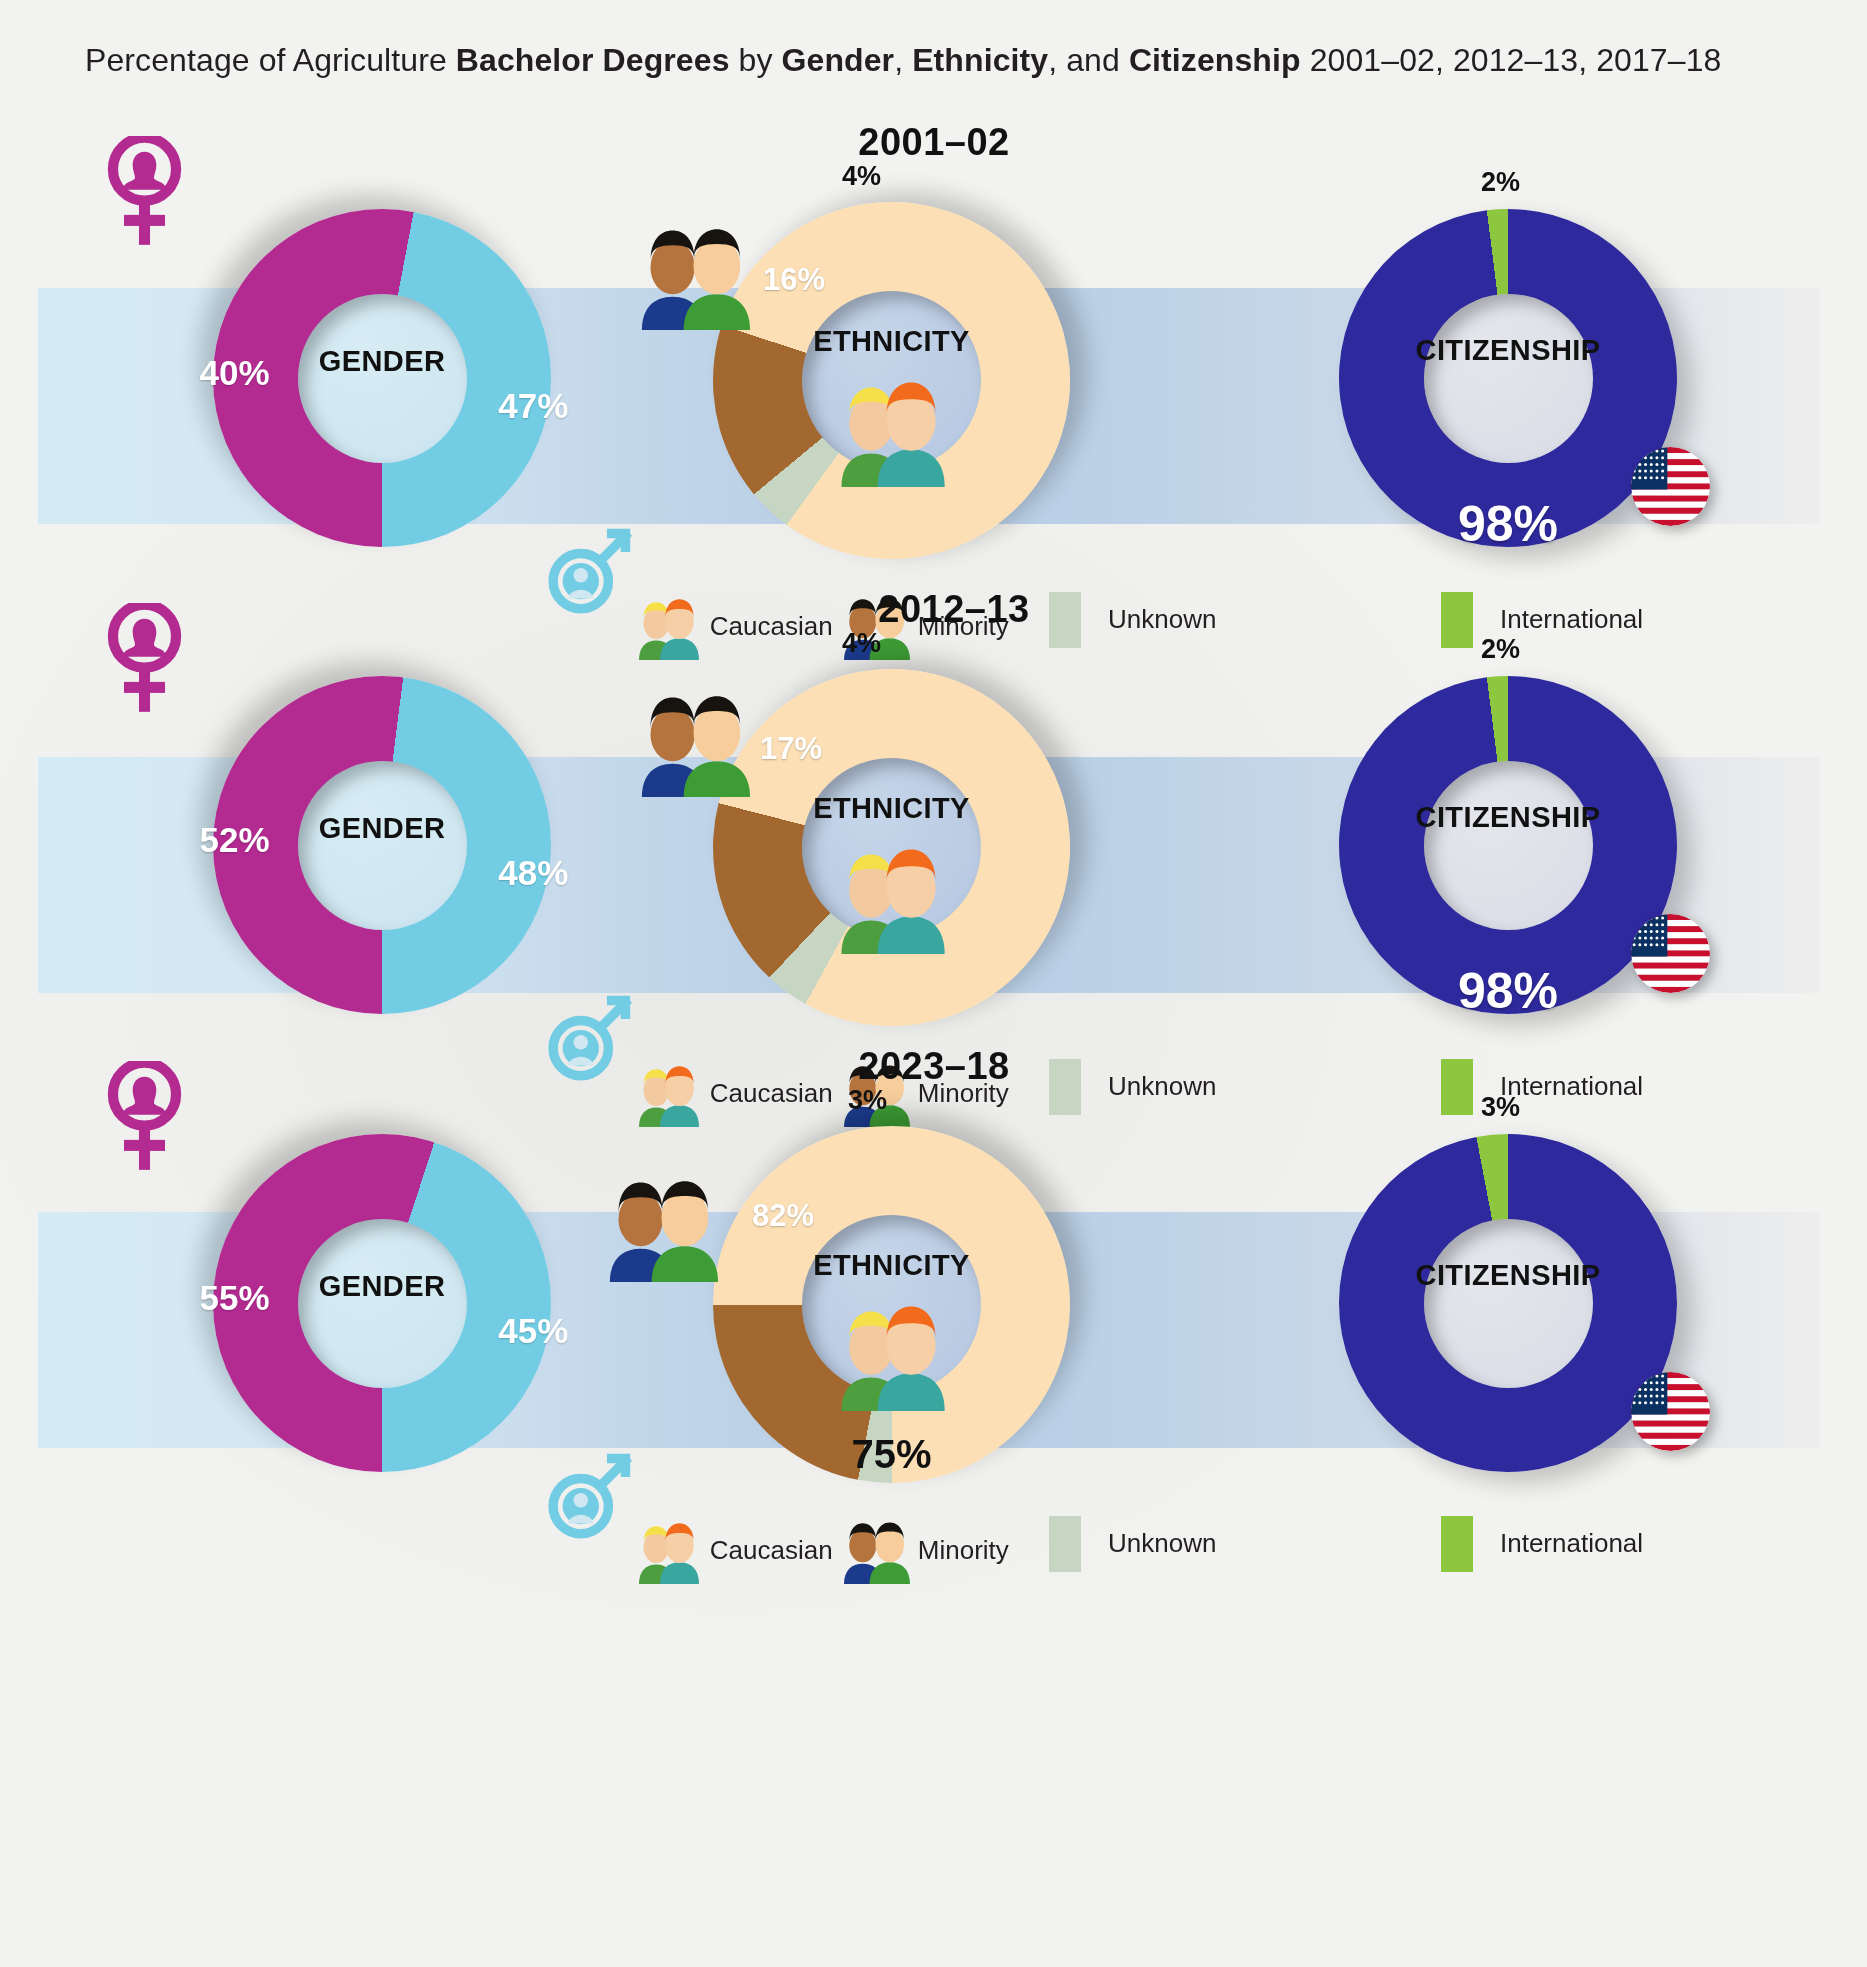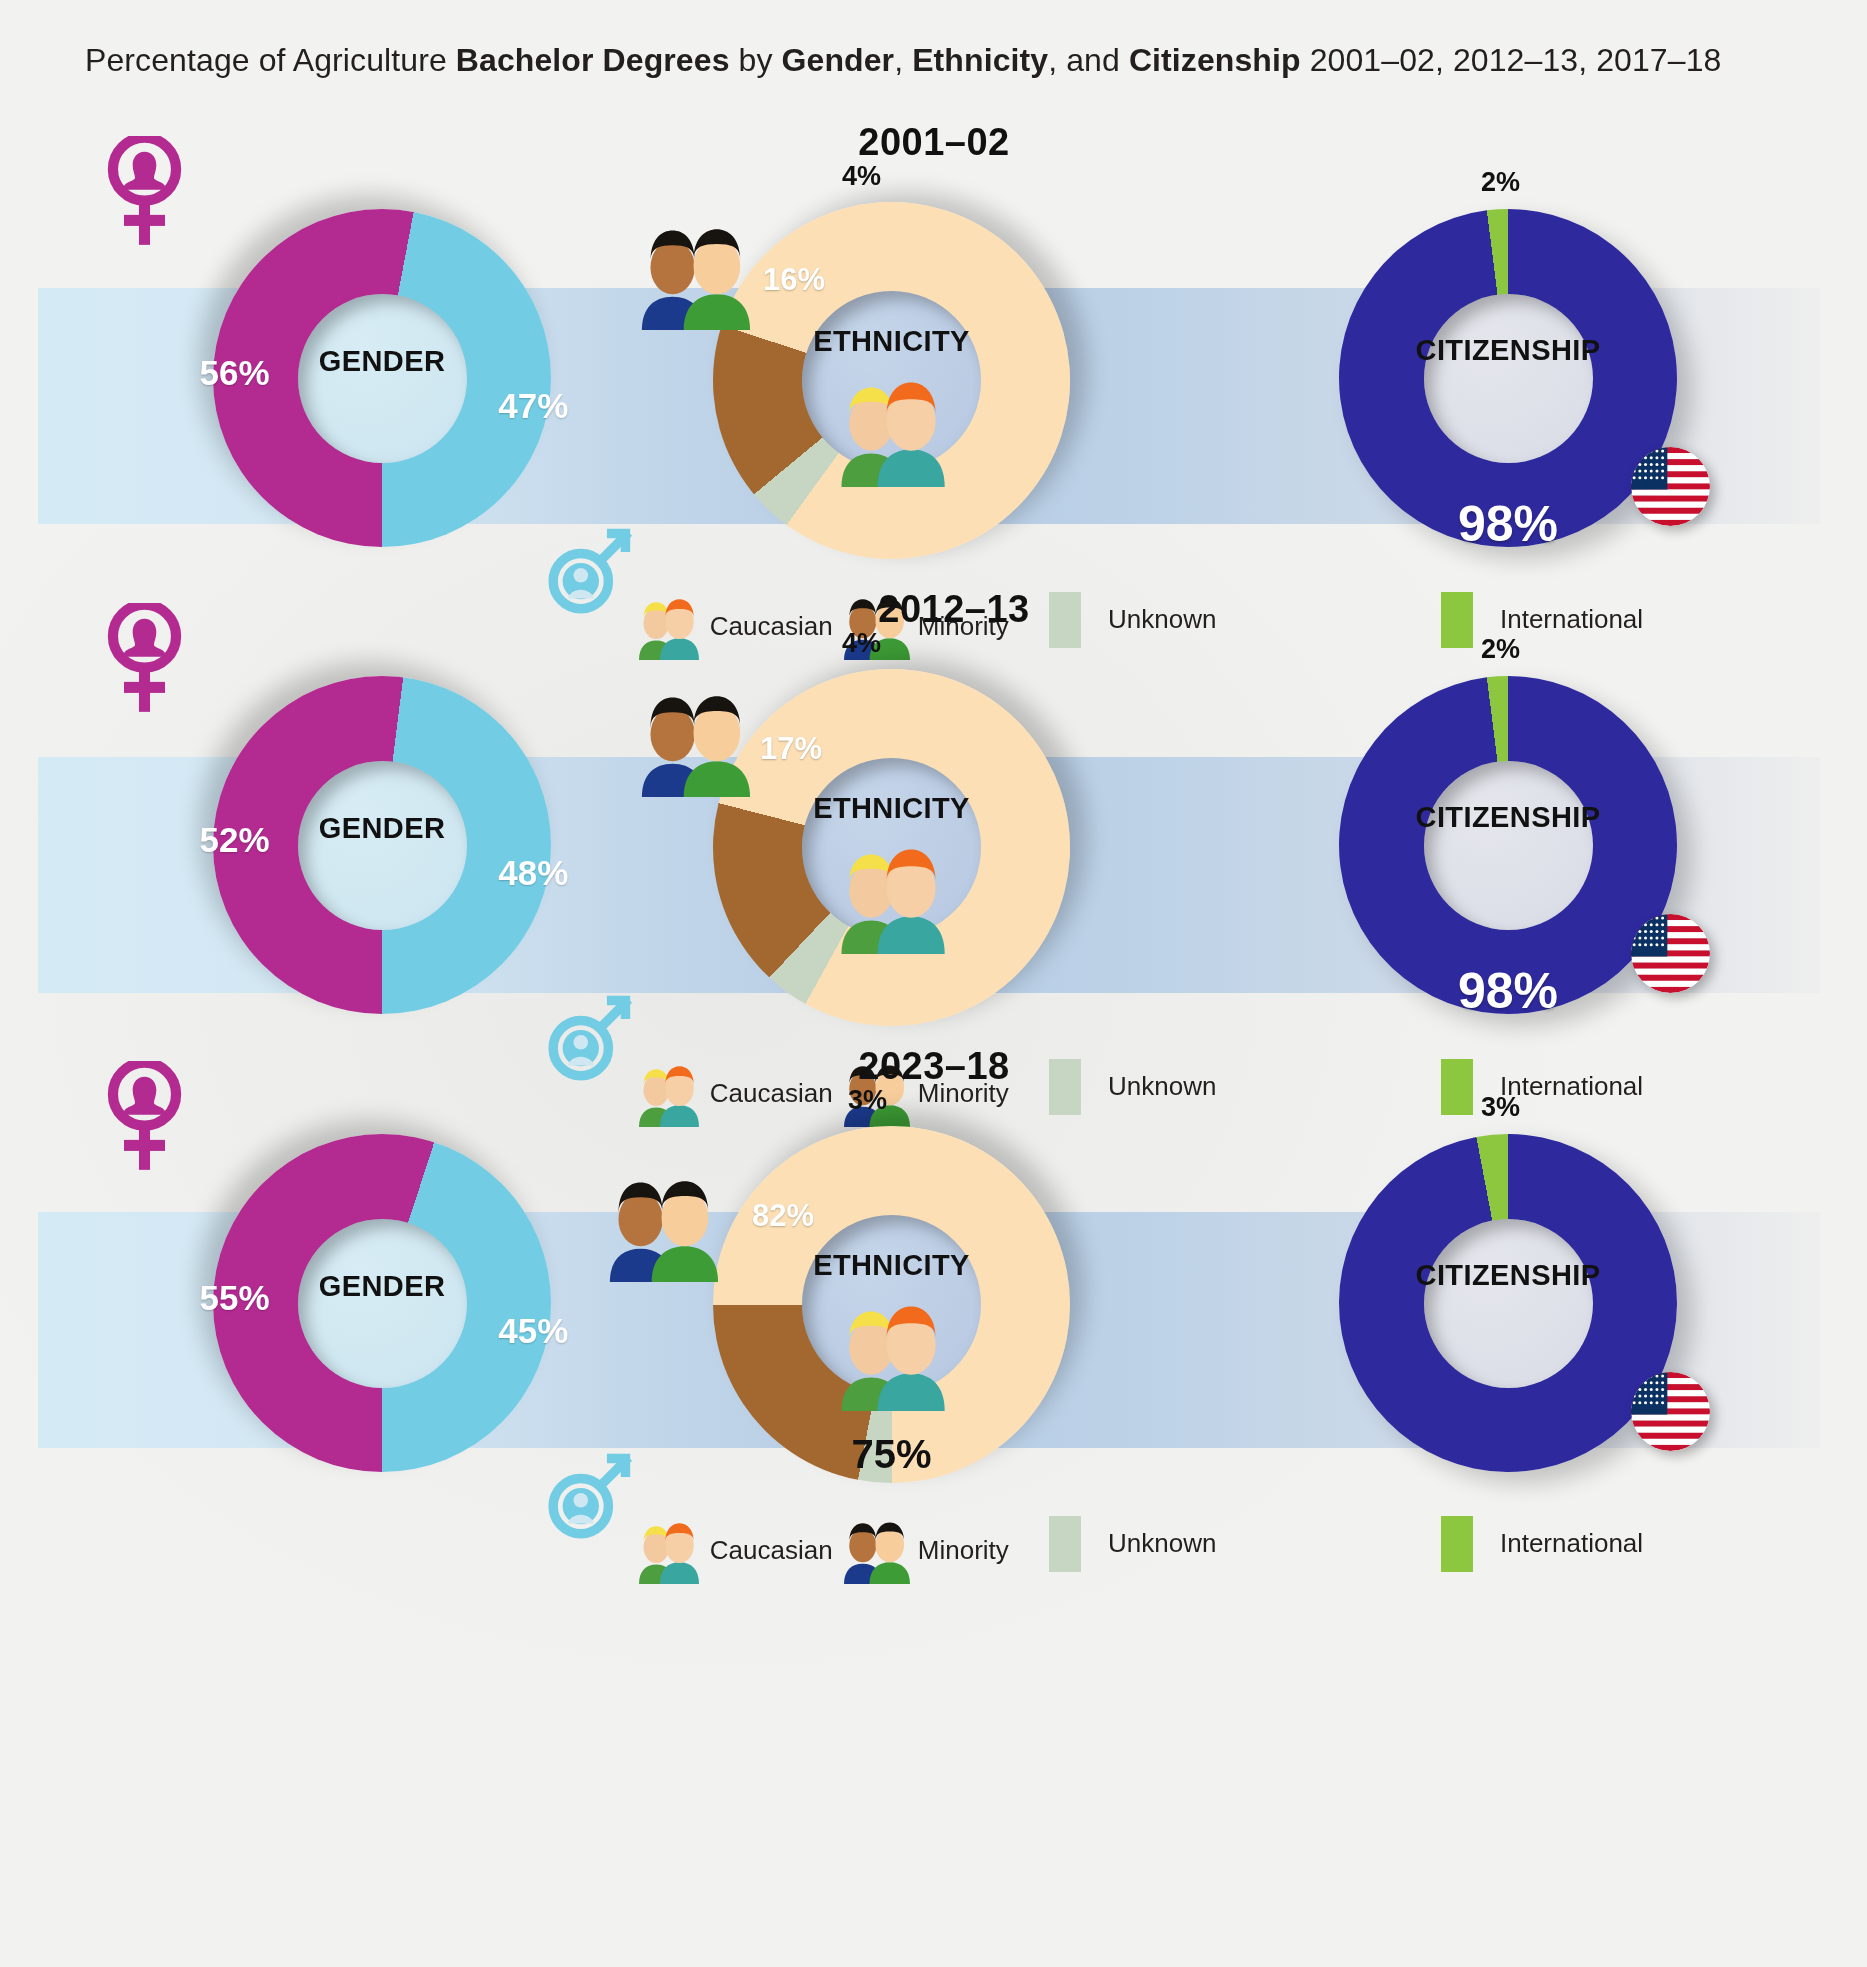--- a/index.html
+++ b/index.html
@@ -123,21 +123,21 @@
   </div>
 
   <div id="rows-host">
       <div class="band" style="top: 288px;"></div>
       <div class="year" style="top: 121px;">2001–02</div>
       <div class="donut-wrap gender" style="left: 213px; top: 209px;">
     <div class="donut" style="background:conic-gradient(#b32a91 0deg 190.8deg,#72cde4 190.8deg 360deg);
                 transform:rotate(180deg)"></div>
     <div class="donut-hole"></div>
     <div class="center-label">GENDER</div>
-    <div class="pct pct-left" style="top:144px;left:-13.4px">56%</div>
+    <div class="pct pct-left" style="top:144px;left:-13.4px">40%</div>
     <div class="pct pct-right" style="top:144px;right:-17.3px">47%</div>
     <div class="female-icon"><svg width="79" height="112" viewBox="0 0 100 142">
     <circle cx="50" cy="42" r="40" fill="none" stroke="#b32a91" stroke-width="13"></circle>
     <path d="M50 20c-9 0-15 7-15 17 0 7 3 12 3 16 0 3-6 4-9 6-4 2-6 5-6 9h54c0-4-2-7-6-9-3-2-9-3-9-6 0-4 3-9 3-16 0-10-6-17-15-17z" fill="#b32a91"></path>
     <rect x="43" y="82" width="14" height="56" fill="#b32a91"></rect>
     <rect x="24" y="100" width="52" height="14" fill="#b32a91"></rect>
   </svg></div>
     <div class="male-icon"><svg width="93" height="93" viewBox="0 0 128 128">
     <circle cx="52" cy="80" r="38" fill="none" stroke="#72cde4" stroke-width="13"></circle>
     <circle cx="52" cy="80" r="25" fill="#72cde4"></circle>

